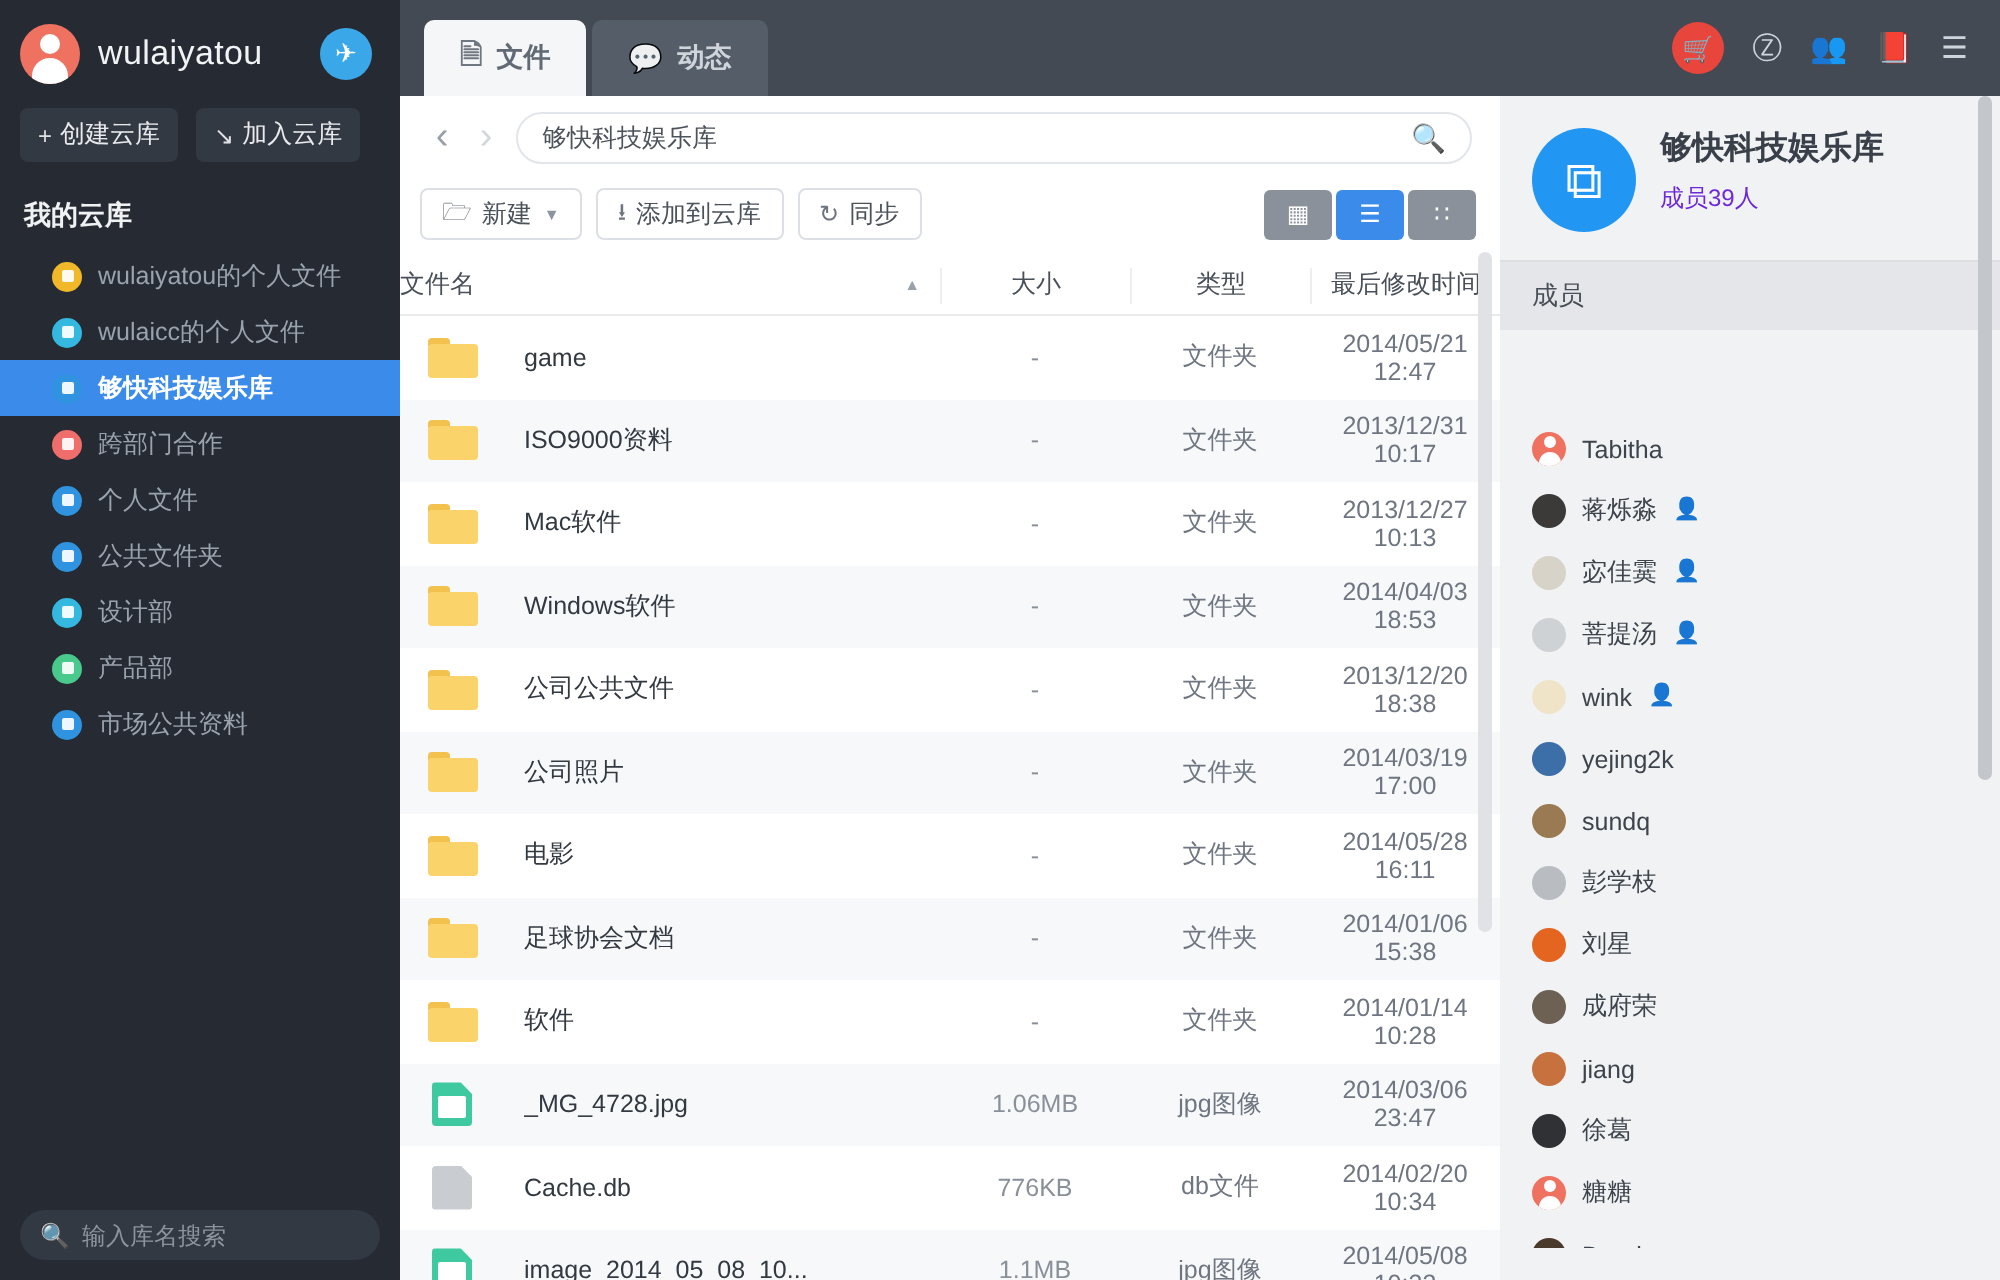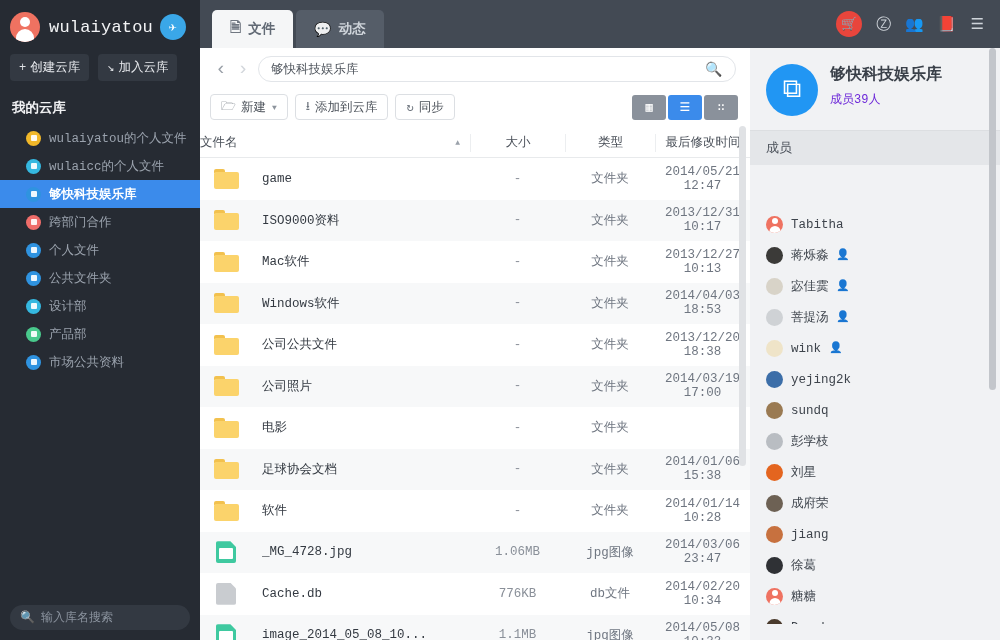--- a/index.html
+++ b/index.html
@@ -2,21 +2,21 @@
 <html><head>
 <meta charset="utf-8">
 <style>
   * { box-sizing: border-box; margin: 0; padding: 0; }
   html, body {
     width: 1000px; height: 640px;
     font-family: "Liberation Sans", "DejaVu Sans", sans-serif;
     overflow: hidden;
     background: #ffffff;
   }
-  #app { position: relative; width: 1000px; height: 524px; display: flex; font-family: Liberation Mono, monospace; }
+  #app { position: relative; width: 1000px; height: 524px; display: flex; }
 
   
   .sidebar {
     width: 200px; height: 640px;
     background: #262b33;
     flex: 0 0 200px;
     position: relative;
     overflow: hidden;
   }
   .sb-user { display: flex; align-items: center; padding: 12px 10px 8px 10px; }
@@ -392,20 +392,21 @@
           <div class="fc type">文件夹</div>
           <div class="fc date">2014/03/19 17:00</div>
         </div>
         <div class="frow">
           <div class="fc name">
             <span class="ficon folder"></span>
             <span class="fname">电影</span>
           </div>
           <div class="fc size">-</div>
           <div class="fc type">文件夹</div>
+          <div class="fc date">2014/05/28 16:11</div>
         </div>
         <div class="frow">
           <div class="fc name">
             <span class="ficon folder"></span>
             <span class="fname">足球协会文档</span>
           </div>
           <div class="fc size">-</div>
           <div class="fc type">文件夹</div>
           <div class="fc date">2014/01/06 15:38</div>
         </div>

